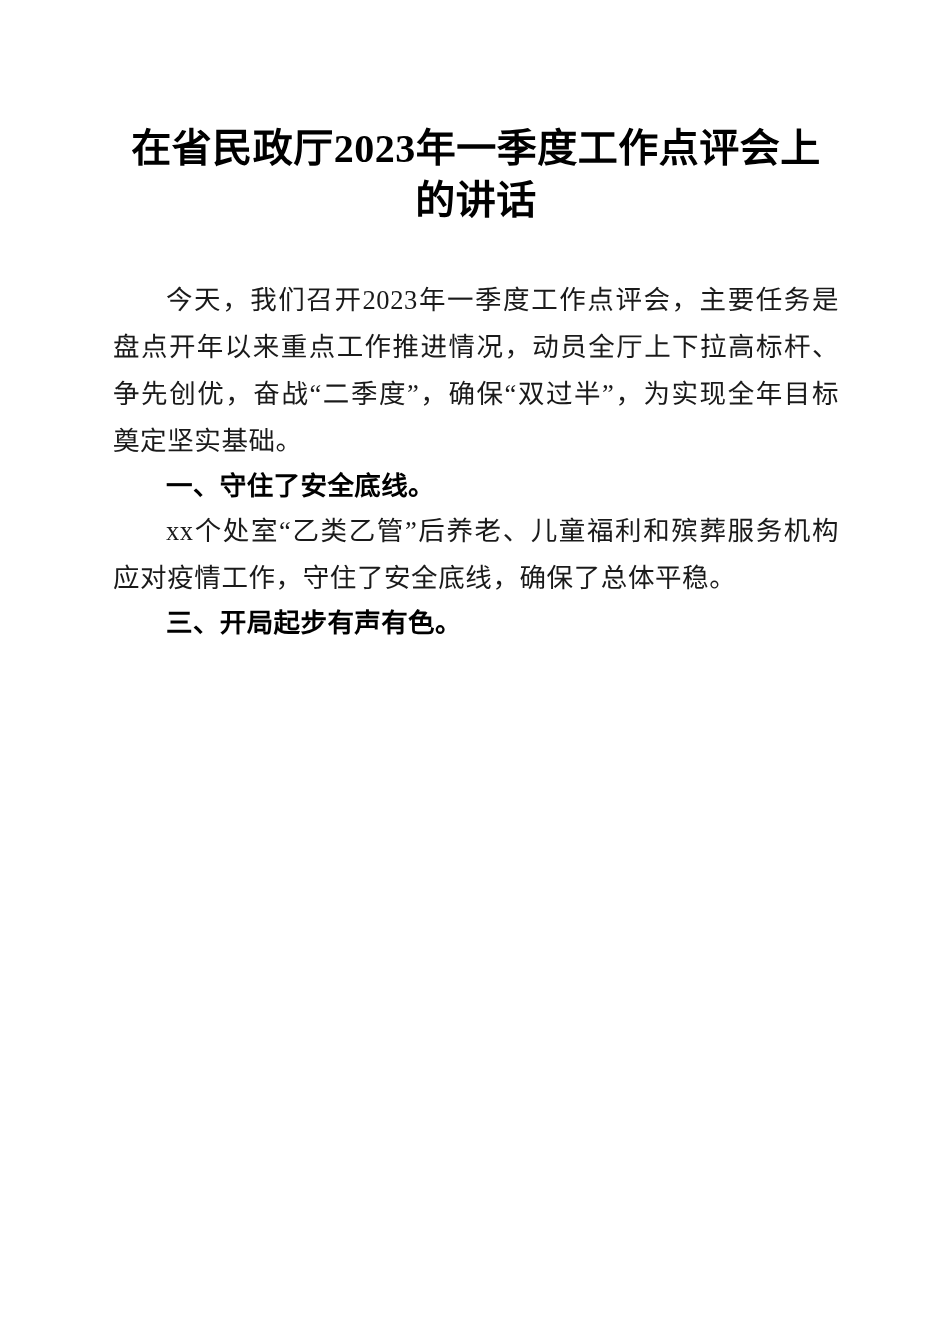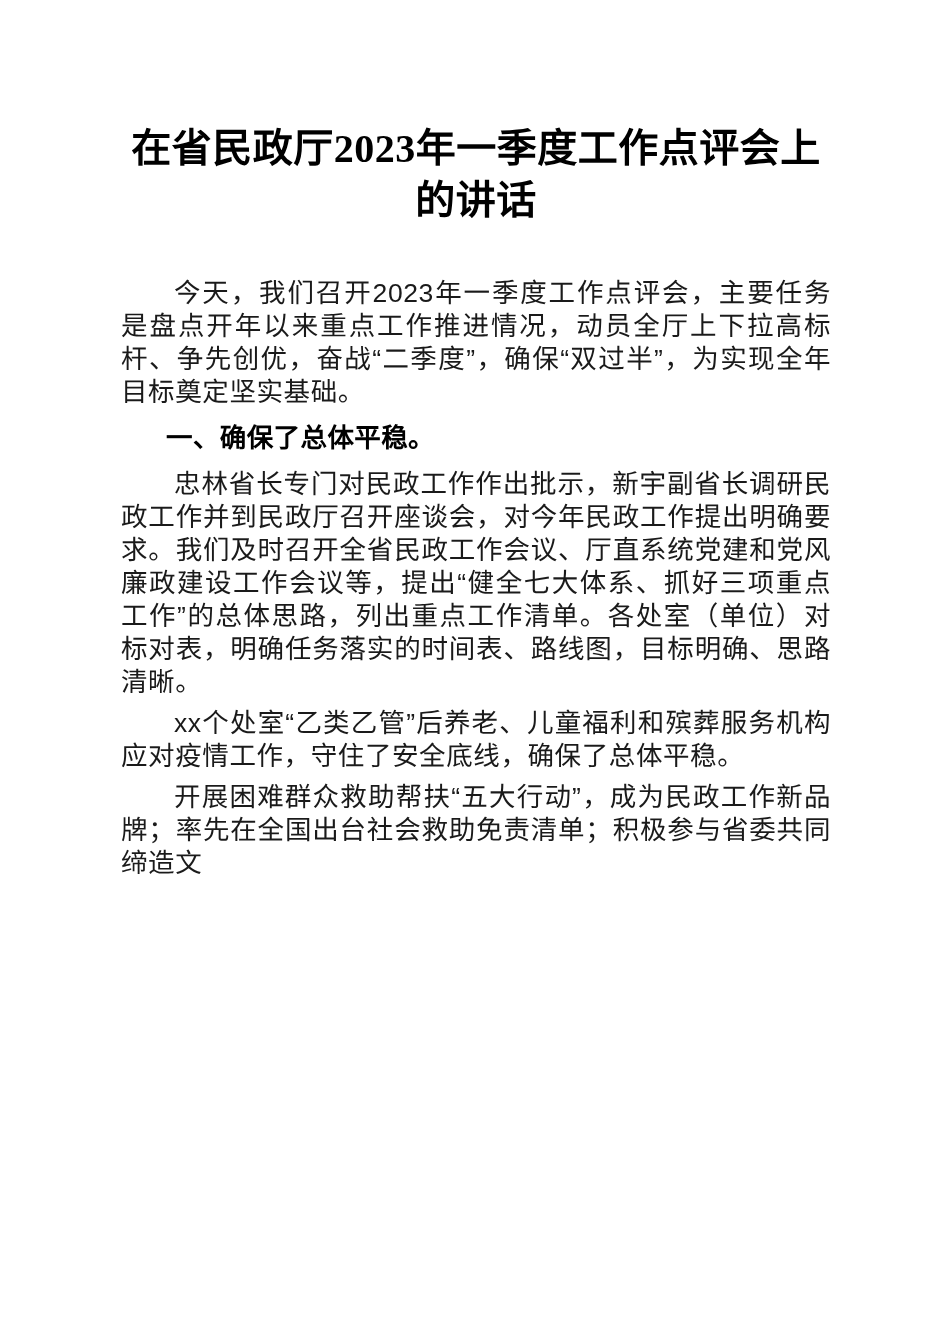--- a/index.html
+++ b/index.html
@@ -35,28 +35,28 @@
     text-align: center;
     margin: 0;
     padding-top: 123px;
     letter-spacing: 0.5px;
     white-space: normal;
     word-break: break-all;
   }
 
   
   .para {
-    font-family: Liberation Sans, sans-serif;
+    font-family: Liberation Serif, serif;
     font-size: 26.5px;
-    line-height: 33px;
+    line-height: 47px;
     color: #1a1a1a;
     text-align: justify;
     text-justify: inter-character;
     text-indent: 2em;
-    margin: 8px;
+    margin: 0;
     letter-spacing: 0.6px;
     word-break: break-all;
     font-weight: 300;
   }
 
   
   .heading {
     font-family: "Liberation Sans", "DejaVu Sans", sans-serif;
     font-weight: bold;
     font-size: 26.5px;
@@ -78,24 +78,23 @@
 <body>
 
 <div class="page">
   <div class="doc-body">
 
     <h1 class="doc-title">在省民政厅2023年一季度工作点评会上的讲话</h1>
 
     <p class="para first-para">今天，我们召开2023年一季度工作点评会，主要任务是盘点开年以来重点工作推进情况，动员全厅上下拉高标杆、争先创优，奋战“二季度”，确保“双过半”，为实现全年目标奠定坚实基础。</p>
 
 
-    <p class="heading">一、确保了总体平稳。</p>
+    <p class="heading">一、守住了安全底线。</p>
 
-    <p class="para">忠林省长专门对民政工作作出批示，新宇副省长调研民政工作并到民政厅召开座谈会，对今年民政工作提出明确要求。我们及时召开全省民政工作会议、厅直系统党建和党风廉政建设工作会议等，提出“健全七大体系、抓好三项重点工作”的总体思路，列出重点工作清单。各处室（单位）对标对表，明确任务落实的时间表、路线图，目标明确、思路清晰。</p>
 
 
     <p class="para">xx个处室“乙类乙管”后养老、儿童福利和殡葬服务机构应对疫情工作，守住了安全底线，确保了总体平稳。</p>
 
+    <p class="heading">三、开局起步有声有色。</p>
 
-    <p class="para">开展困难群众救助帮扶“五大行动”，成为民政工作新品牌；率先在全国出台社会救助免责清单；积极参与省委共同缔造文</p>
 
   </div>
 </div>
 
 </body></html>

